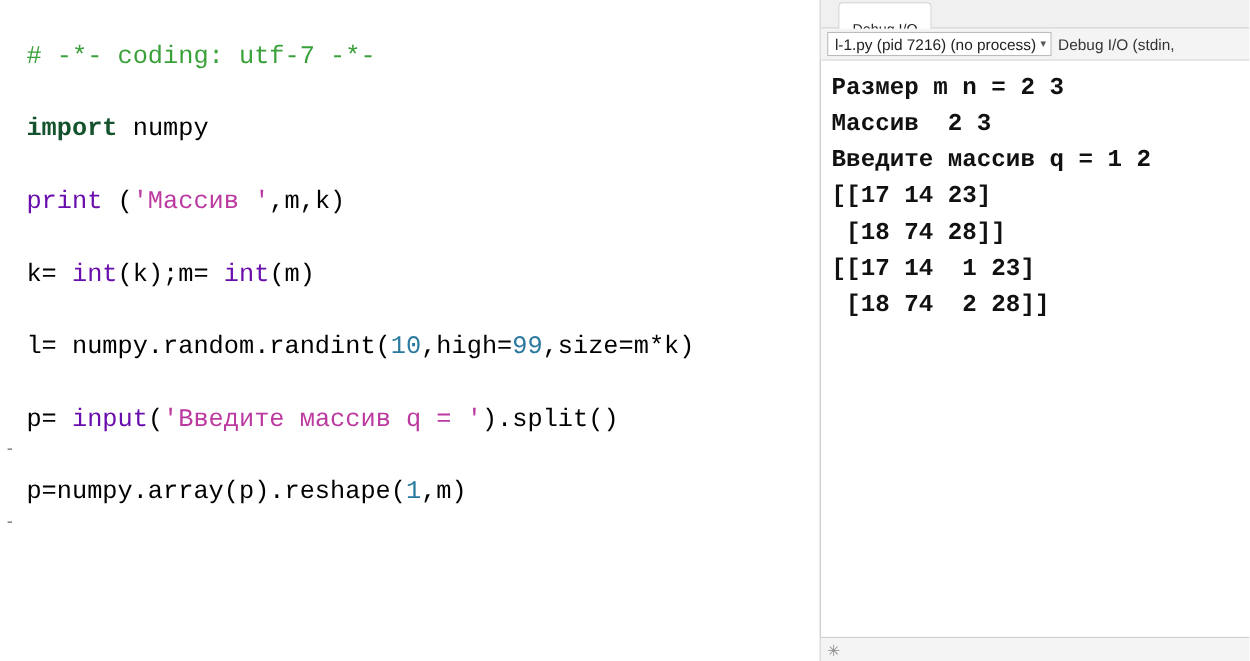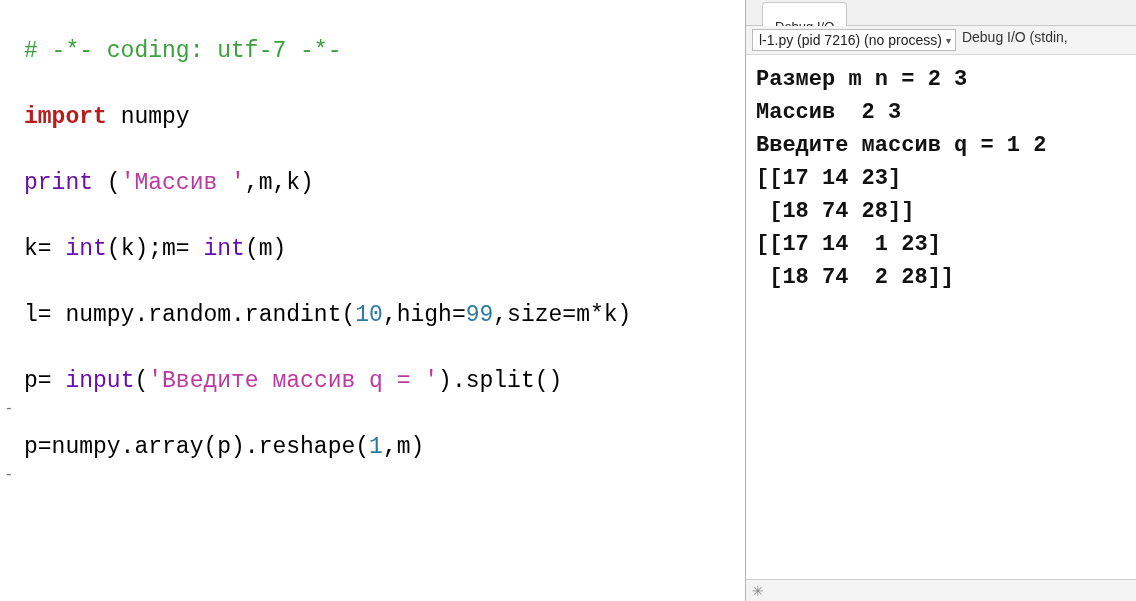--- a/index.html
+++ b/index.html
@@ -37,21 +37,21 @@
   .code-area {
     flex: 1;
     padding: 2px 0 0 0;
     font-size: 23px;
     line-height: 33px;
     white-space: pre;
     color: #000;
   }
   .code-line { height: 33px; }
   .c-comment { color: #3aa03a; }
-  .c-keyword { color: #b91c1c; font-weight: bold; }
+  .c-keyword { color: #14532d; font-weight: bold; }
   .c-builtin { color: #6a0dad; }
   .c-string  { color: #bc3aa0; }
   .c-number  { color: #2a7aa0; }
   .c-text    { color: #000; }
 
   .debug-pane {
     flex: 1;
     border-left: 1px solid #b0b0b0;
     background: #fff;
     display: flex;
@@ -80,21 +80,21 @@
     padding: 16px 12px;
     font-size: 13px;
     color: #222;
     border-top-left-radius: 4px;
     border-top-right-radius: 4px;
     margin-left: 16px;
     margin-top: 2px;
   }
   .debug-toolbar {
     display: flex;
-    align-items: flex-start;
+    align-items: center;
     background: #f4f4f4;
     border-bottom: 1px solid #d8d8d8;
     padding: 3px 6px;
     gap: 6px;
     font-size: 14px;
   }
   .proc-select {
     display: flex;
     align-items: center;
     background: #fff;

